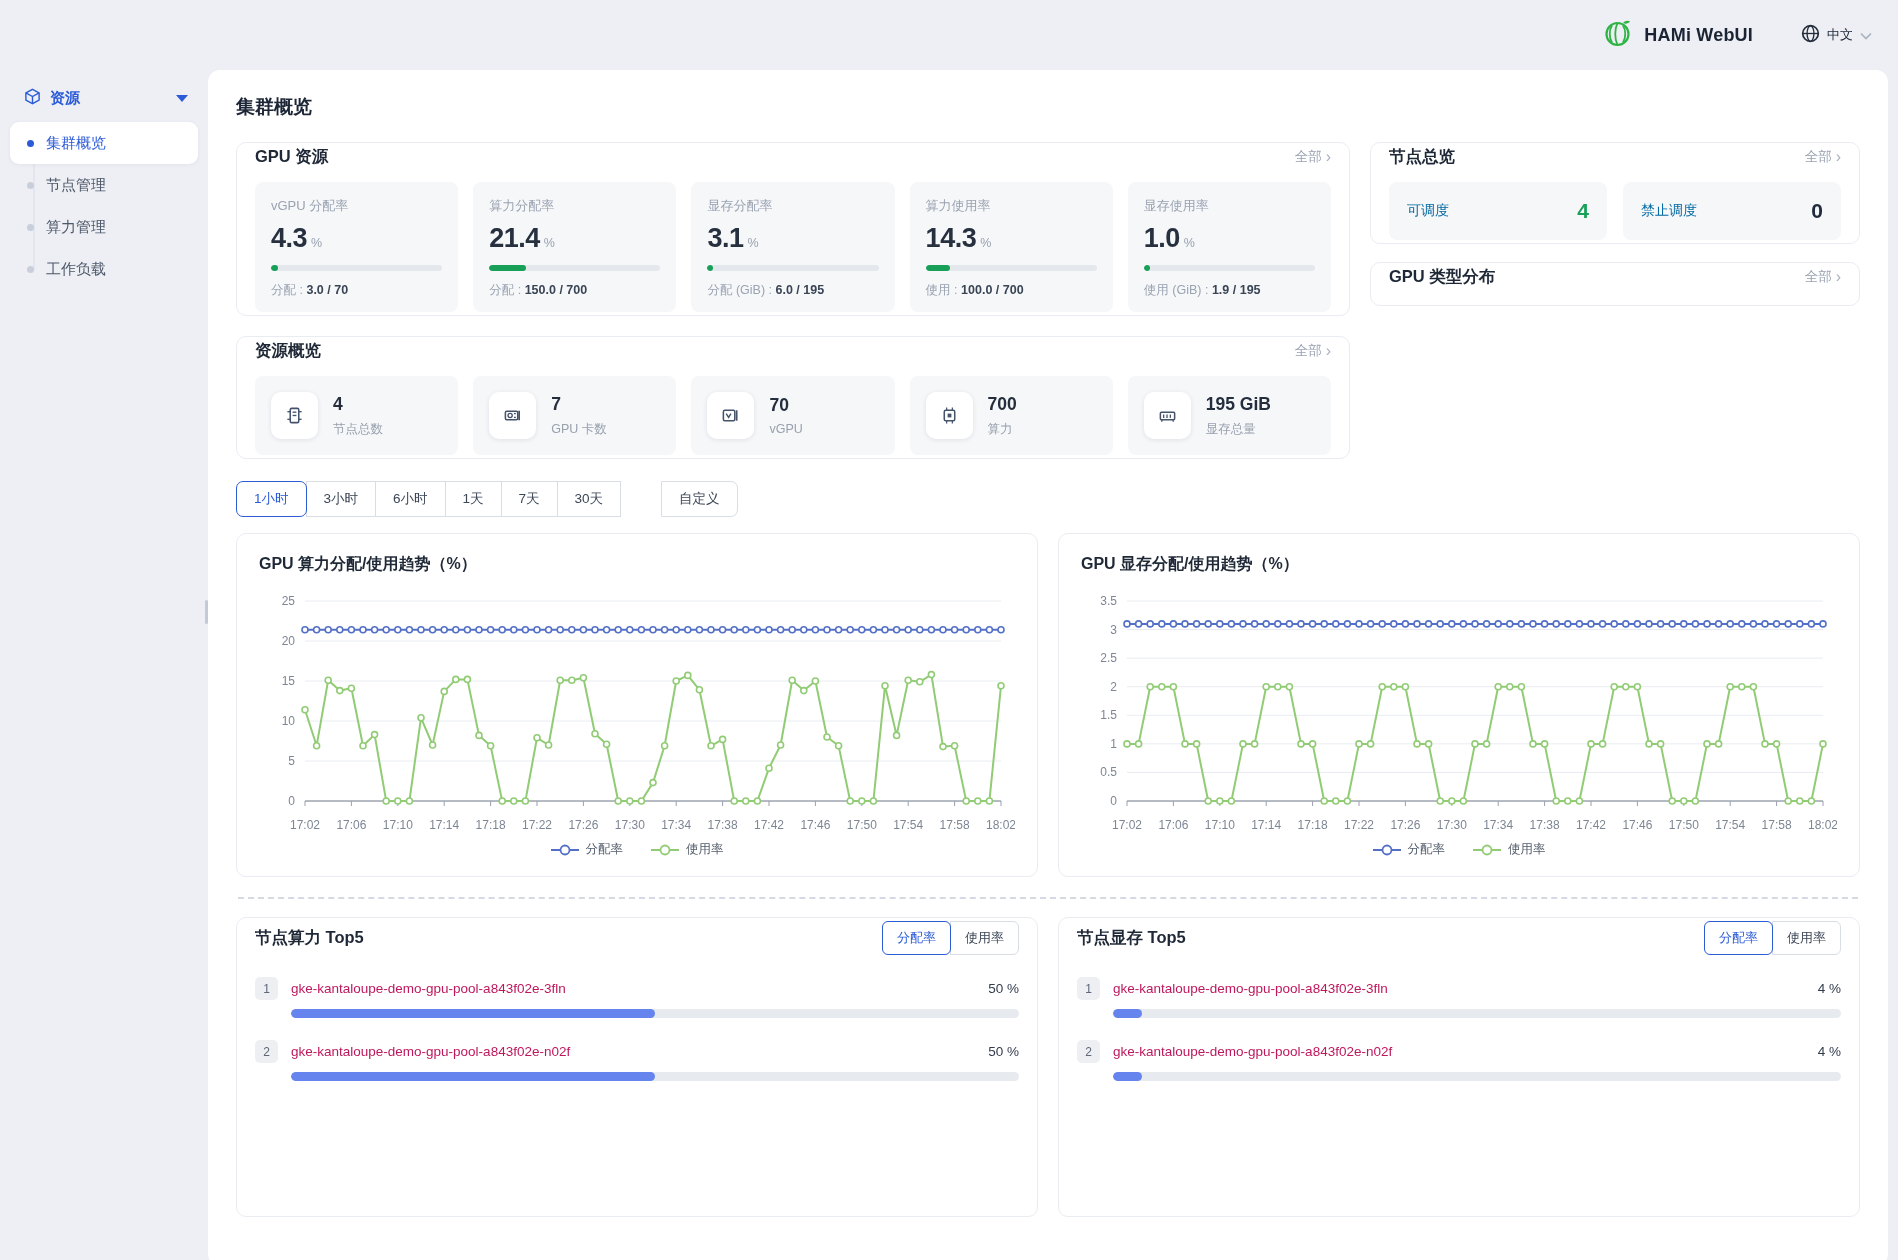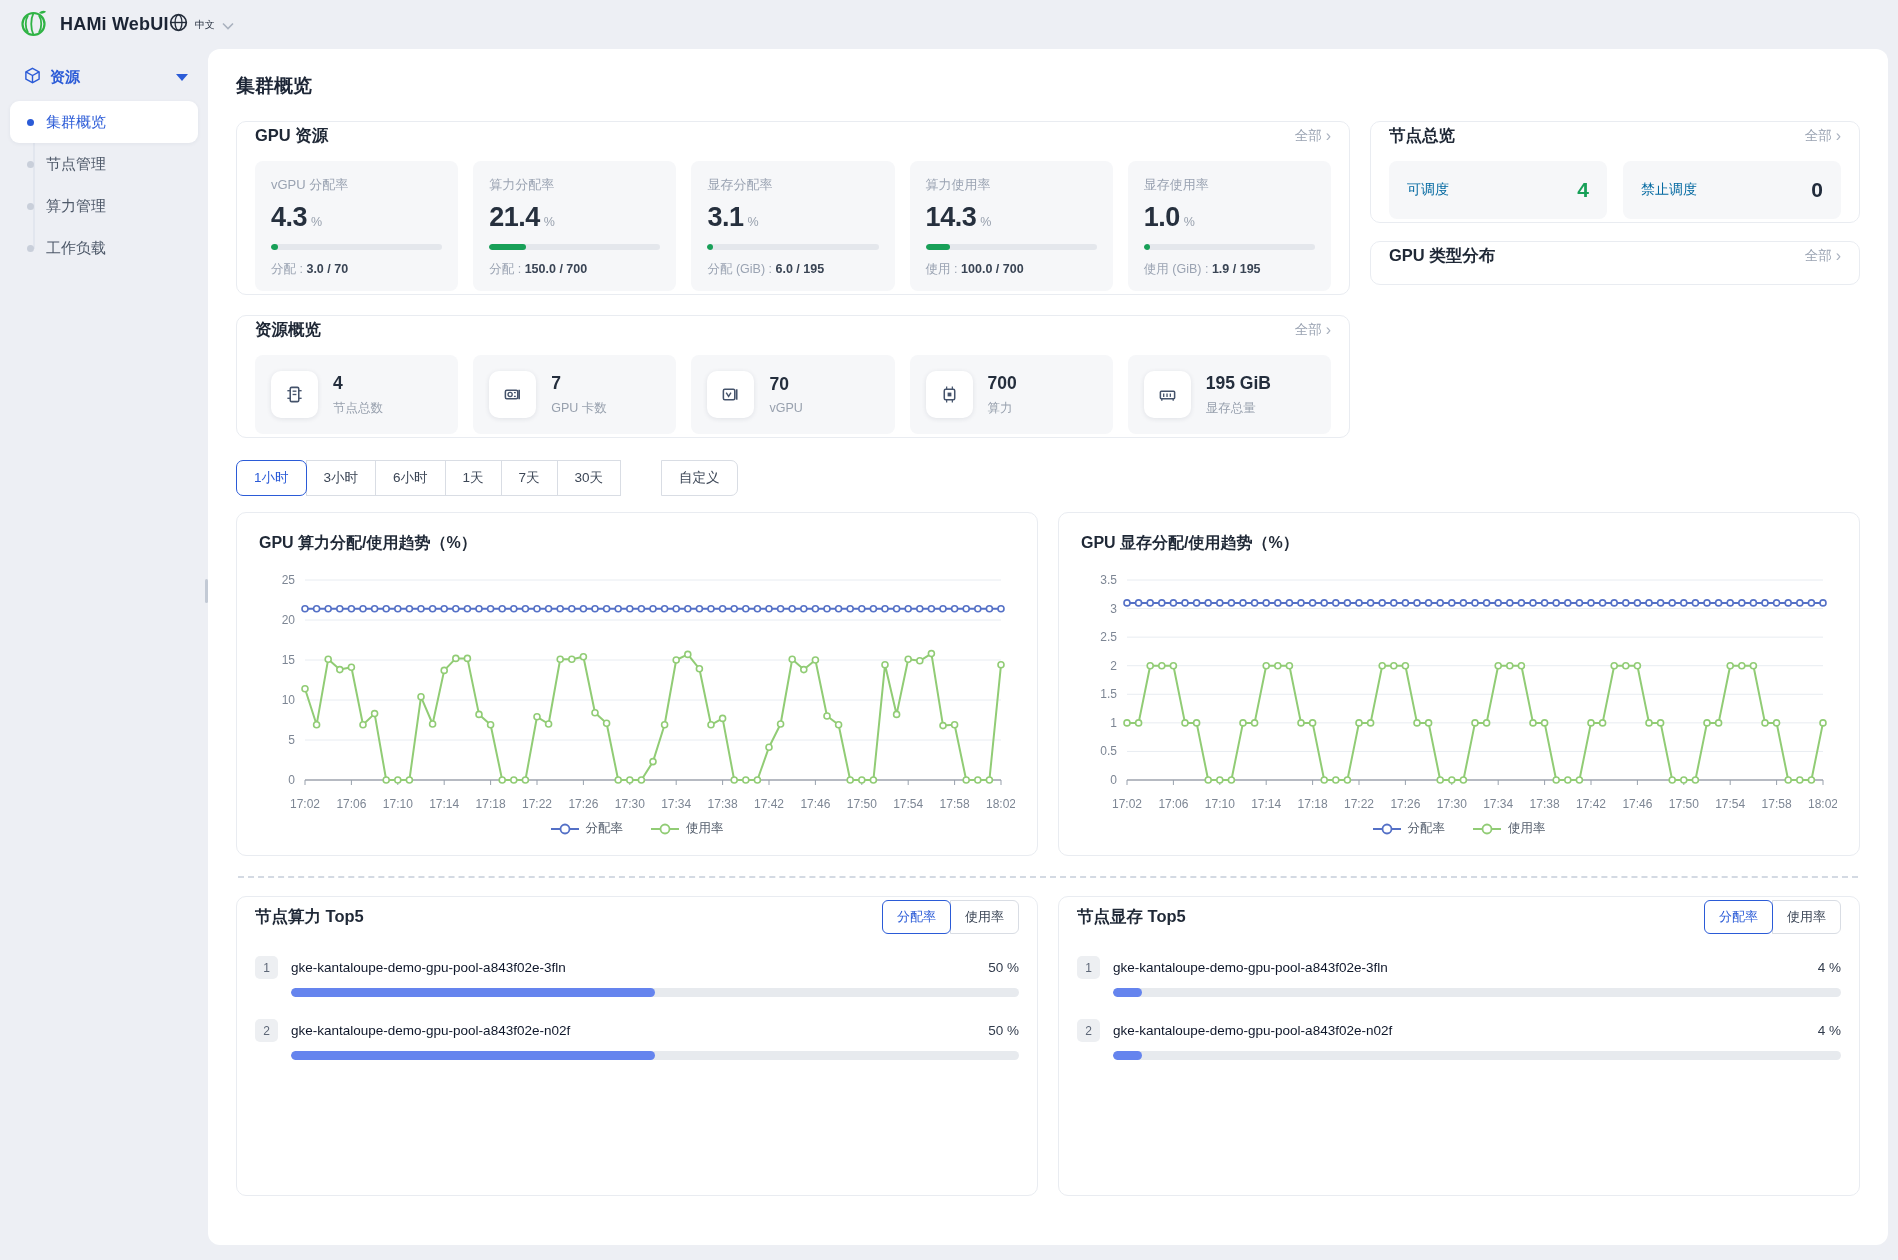--- a/index.html
+++ b/index.html
@@ -1,24 +1,24 @@
 <!DOCTYPE html>
 <html><head>
 <meta charset="utf-8">
 <style>
   * { margin:0; padding:0; box-sizing:border-box; }
   html,body { width:1898px; height:1260px; overflow:hidden; }
   body { background:#edeff4; font-family:"Liberation Sans","DejaVu Sans",sans-serif; color:#2a3342; }
 
   
-  .topbar { height:49px; display:flex; align-items:center; justify-content:flex-start; padding:0 26px 0 18px; }
+  .topbar { height:70px; display:flex; align-items:center; justify-content:flex-end; padding:0 26px 0 18px;gap:48px; }
   .brand { display:flex; align-items:center; gap:10px; }
   .brand-title { font-size:18px; font-weight:bold; color:#1b2434; letter-spacing:.2px; }
   .lang { display:flex; align-items:center; gap:7px; cursor:pointer; }
-  .lang-label { font-size:10px; color:#222c3c; }
+  .lang-label { font-size:13px; color:#222c3c; }
 
   
   .layout { display:flex; align-items:stretch; height:1206px; }
   .sidebar { width:208px; flex:0 0 208px; padding:8px 10px 0 10px; position:relative; }
   .sidebar-handle { position:absolute; right:0px; top:530px; width:3px; height:24px; background:#c3cad5; border-radius:2px; }
   .menu-group { display:flex; align-items:center; gap:9px; padding:10px 10px 10px 14px; color:#2b5bd7; font-size:15px; font-weight:bold; }
   .menu-group .caret { margin-left:auto; width:0; height:0; border-left:6px solid transparent; border-right:6px solid transparent; border-top:7px solid #2b5bd7; }
   .menu { position:relative; margin-top:4px; }
   .menu-line { position:absolute; left:23px; top:22px; bottom:20px; width:2px; background:#e2e6ee; }
   .menu-item { position:relative; display:flex; align-items:center; gap:12px; height:42px; padding-left:17px; font-size:15px; color:#4e5969; cursor:pointer; border-radius:9px; }
@@ -94,21 +94,21 @@
   .top5-row { display:flex; gap:20px; }
   .top5-card { flex:1; min-width:0; min-height:300px; }
   .seg { display:inline-flex; }
   .seg-btn { background:#fff; border:1px solid #d9dde4; padding:7px 14px; font-size:13px; color:#3c4656; cursor:pointer; margin-left:-1px; }
   .seg-btn:first-child { border-radius:6px 0 0 6px; margin-left:0; }
   .seg-btn:last-child { border-radius:0 6px 6px 0; }
   .seg-btn.active { color:#2b5bd7; border-color:#2b5bd7; z-index:2; position:relative; border-radius:6px; }
   .t5-row { margin-top:22px; }
   .t5-line1 { display:flex; align-items:center; gap:13px; }
   .t5-rank { width:23px; height:23px; background:#edeff2; border-radius:5px; display:flex; align-items:center; justify-content:center; font-size:12px; color:#5d московlocked; color:#5d6777; }
-  .t5-name { font-size:13.5px; color:#0f172a;text-align:right; }
+  .t5-name { font-size:13.5px; color:#be185d;text-align:right; }
   .t5-pct { margin-left:auto; font-size:13.5px; color:#323c4d; font-weight:500; }
   .t5-bar { height:9px; background:#e7eaee; border-radius:5px; margin:9px 0 0 36px; overflow:hidden; }
   .t5-bar-fill { height:100%; background:#6584ee; border-radius:5px; min-width:10px; }
 
   svg text { font-family:"Liberation Sans","DejaVu Sans",sans-serif; }
 </style>
 </head>
 <body>
 
 <div class="page">

